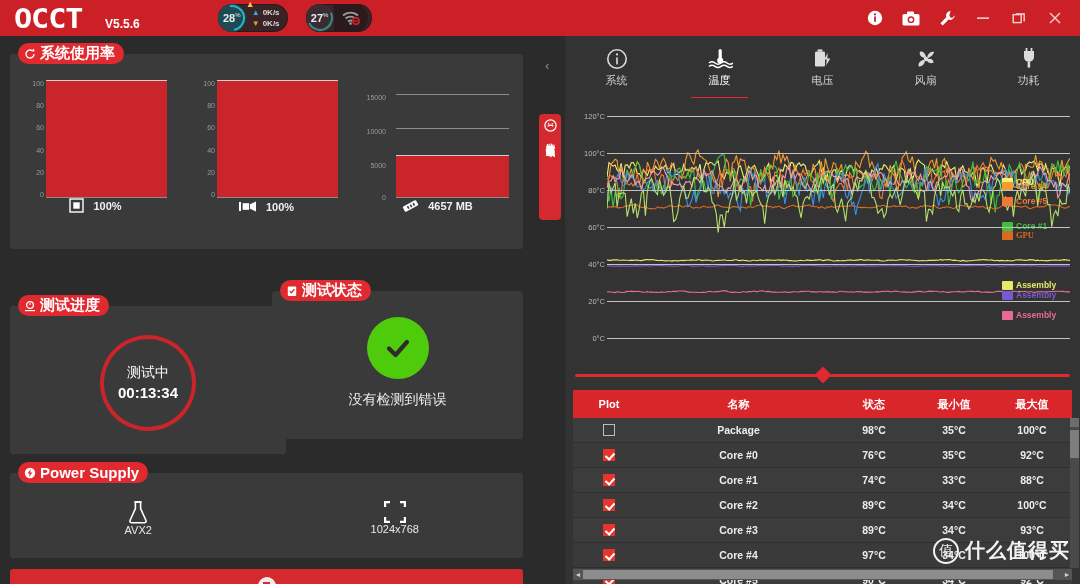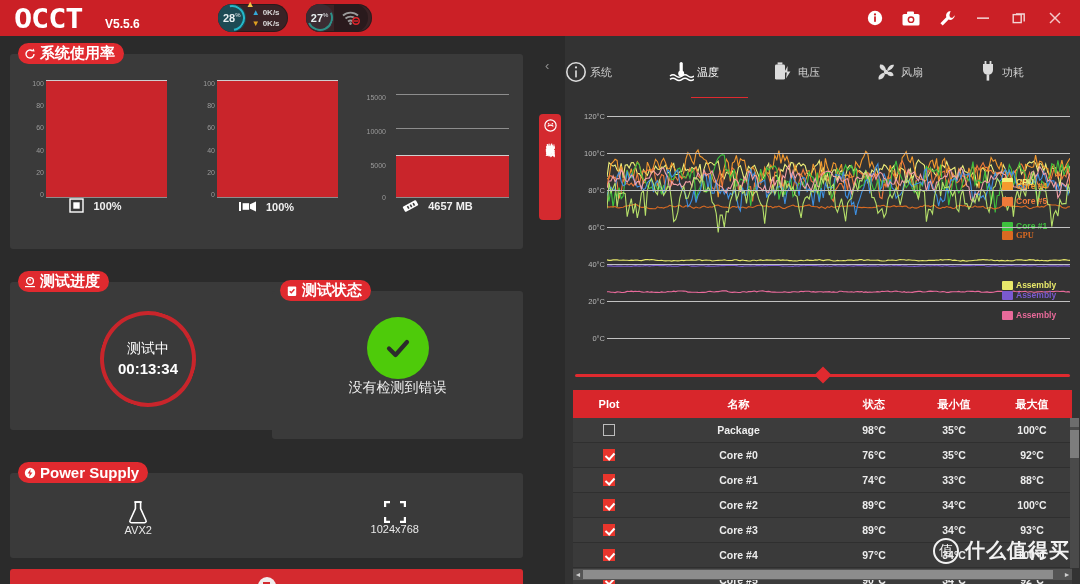--- a/index.html
+++ b/index.html
@@ -94,33 +94,33 @@
   .mini .topline { position:absolute; left:0; width:100%; height:1px; background:#cfcfcf; }
   .mini .gl { position:absolute; left:0; width:100%; height:1px; background:#8d8d8d; }
   .mini .baseline { position:absolute; left:0; bottom:0; width:100%; height:1px; background:#8d8d8d; }
   .mini .yaxisline { position:absolute; left:0; top:0; width:1px; height:100%; background:#8d8d8d; }
   .mini .readout {
     position:absolute; left:0; bottom:4px; width:100%;
     display:flex; align-items:center; justify-content:center; gap:9px;
     font-size:11px; font-weight:bold; color:#f0f0f0;
   }
 
-  #progress { left:10px; top:246px; width:276px; height:148px; }
+  #progress { left:10px; top:270px; width:276px; height:148px; }
   #status   { left:272px; top:255px; width:251px; height:148px; }
   .ring-wrap { position:absolute; left:50%; top:52%; transform:translate(-50%,-50%); width:96px; height:96px; }
   .ring-seg { position:absolute; inset:0; border-radius:50%; border:4px solid transparent; }
   .rs1 { border-top-color:#c9252b; border-left-color:#c9252b; transform: rotate(18deg); }
   .rs2 { border-bottom-color:#c9252b; border-right-color:#c9252b; transform: rotate(18deg); }
   .ring-txt {
     position:absolute; inset:0; display:flex; flex-direction:column;
     align-items:center; justify-content:center; color:#fff; gap:2px;
   }
   .ring-txt .l1 { font-size:14px; }
   .ring-txt .l2 { font-size:15px; font-weight:bold; }
-  .ok-wrap { position:absolute; left:0; top:26px; width:100%; display:flex; flex-direction:column; align-items:center; gap:0; }
+  .ok-wrap { position:absolute; left:0; top:26px; width:100%; display:flex; flex-direction:column; align-items:center; gap:12px; }
   .ok-circle { width:62px; height:62px; border-radius:50%; background:#4ecb0a; display:flex; align-items:center; justify-content:center; }
   .ok-text { font-size:14px; color:#ececec; }
 
   #psu { left:10px; top:437px; width:513px; height:85px; }
   .psu-row { position:absolute; left:0; top:14px; width:100%; height:62px; display:flex; }
   .psu-item { flex:1; display:flex; flex-direction:column; align-items:center; justify-content:center; color:#e8e8e8; }
   .psu-item .lbl { font-size:11px; }
 
   .stop-bar {
     position:absolute; left:10px; top:533px; width:513px; height:33px;
@@ -138,21 +138,21 @@
     background:#d42a2f; border-radius:4px; display:flex; flex-direction:column;
     align-items:center; padding-top:5px; gap:4px; cursor:pointer;
   }
   .vtab .vtxt {
     writing-mode: vertical-rl; font-size:9px; color:#fff; letter-spacing:1px; font-weight:bold;
   }
 
   
   .right { position:absolute; left:565px; top:36px; width:515px; height:548px; background:#333333; }
   .tabs { position:absolute; left:0; top:8px; width:100%; height:52px; display:flex; }
-  .tab { flex:1; display:flex; flex-direction:row; align-items:center; justify-content:flex-start; gap:3px; cursor:pointer; position:relative; padding-top:4px;text-align:right; }
+  .tab { flex:1; display:flex; flex-direction:column; align-items:center; justify-content:flex-start; gap:3px; cursor:pointer; position:relative; padding-top:4px;text-align:right; }
   .tab .tl { font-size:11px; color:#cfcfcf; }
   .tab.active .tl { color:#ffffff; }
   .tab .underline { position:absolute; bottom:-3px; left:22%; width:56%; height:2px; background:#e02a2f; }
 
   .graph { position:absolute; left:0; top:62px; width:515px; height:263px; background:#333333; }
   .gy { position:absolute; left:6px; width:34px; font-size:7.5px; color:#b9b9b9; text-align:right; transform:translateY(-50%); }
   .gline { position:absolute; left:42px; right:10px; height:1px; background:#c2c2c2; }
   svg.plot { position:absolute; left:42px; top:0; }
   .legend { position:absolute; right:2px; width:76px; }
   .lg-item { display:flex; align-items:center; gap:3px; position:absolute; white-space:nowrap; }

